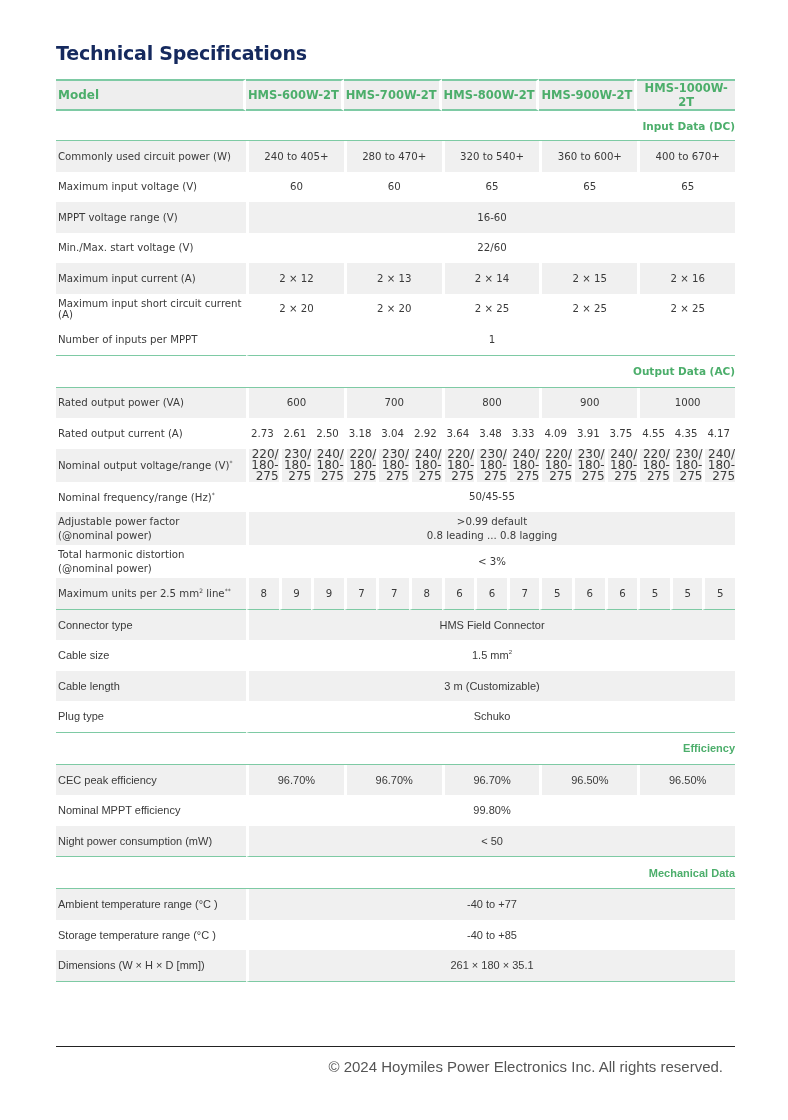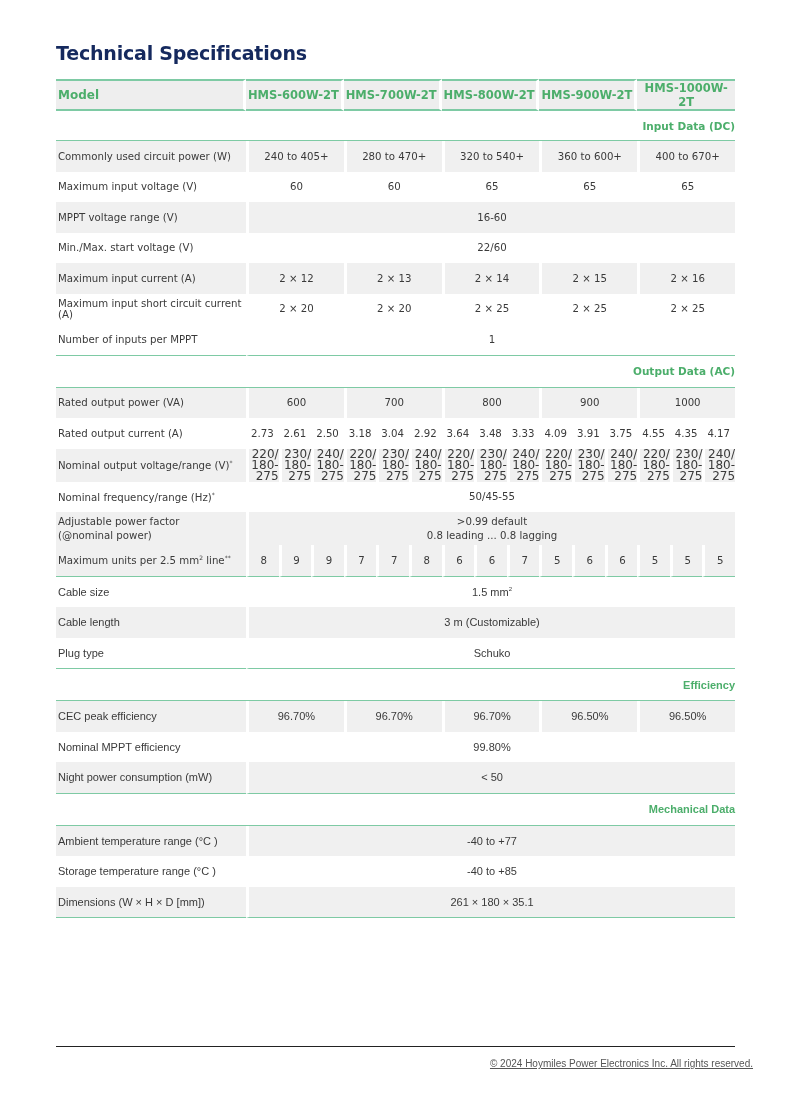--- a/index.html
+++ b/index.html
@@ -15,21 +15,21 @@
   .sec td { height:31px; color:#4cae6b; font-weight:bold; font-size:10.5px; text-align:right; padding-left:2px; border-bottom:1.5px solid #7ecaa4; background:#fff; }
   .sec.first td { height:29px; }
   tr.row td { height:30.5px; }
   tr.row.g td { background:#f0f0f0; }
   tr.row td.cell { border-left:3px solid #fff; }
   tr.row.last td { border-bottom:1.5px solid #7ecaa4; }
   tr.tall td { height:33px; line-height:14px; }
   .small { font-size:12px; line-height:11px;text-align:right; }
   .sup { font-size:6px; vertical-align:super; }
   .footer-rule { position:absolute; left:56px; top:1046px; width:679px; height:1px; background:#222; }
-  .footer { position:absolute; right:35px; top:1058px; font-size:10px; color:#555; font-family:"Liberation Sans", sans-serif;text-decoration:underline; }
+  .footer { position:absolute; right:65px; top:1058px; font-size:15px; color:#555; font-family:"Liberation Sans", sans-serif; }
   .cond td { font-family:"Liberation Sans", sans-serif; font-size:11px; }
 </style>
 </head>
 <body>
 
 <div class="page">
   <h1 class="title">Technical Specifications</h1>
   <table>
     <colgroup>
       <col style="width:190px">
@@ -142,39 +142,47 @@
       <td class="cell small"><span>240/</span><br><span>180-275</span></td>
     </tr>
     <tr class="row">
       <td class="lbl"><span>Nominal frequency/range (Hz)</span><span class="sup">*</span></td>
       <td class="cell" colspan="15">50/45-55</td>
     </tr>
     <tr class="row g tall">
       <td class="lbl"><span>Adjustable power factor</span><br><span>(@nominal power)</span></td>
       <td class="cell" colspan="15"><span>&gt;0.99 default</span><br><span>0.8 leading ... 0.8 lagging</span></td>
     </tr>
+    <tr class="row tall">
+      <td class="lbl"><span>Total harmonic distortion</span><br><span>(@nominal power)</span></td>
+      <td class="cell" colspan="15">&lt; 3%</td>
+    </tr>
     <tr class="row g last">
       <td class="lbl"><span>Maximum units per 2.5 mm</span><span class="sup">2</span><span> line</span><span class="sup">**</span></td>
       <td class="cell">8</td>
       <td class="cell">9</td>
       <td class="cell">9</td>
       <td class="cell">7</td>
       <td class="cell">7</td>
       <td class="cell">8</td>
       <td class="cell">6</td>
       <td class="cell">6</td>
       <td class="cell">7</td>
       <td class="cell">5</td>
       <td class="cell">6</td>
       <td class="cell">6</td>
       <td class="cell">5</td>
       <td class="cell">5</td>
       <td class="cell">5</td>
     </tr>
 
+    <tr class="row g cond">
+      <td class="lbl">Connector type</td>
+      <td class="cell" colspan="15">HMS Field Connector</td>
+    </tr>
     <tr class="row cond">
       <td class="lbl">Cable size</td>
       <td class="cell" colspan="15"><span>1.5 mm</span><span class="sup">2</span></td>
     </tr>
     <tr class="row g cond">
       <td class="lbl">Cable length</td>
       <td class="cell" colspan="15">3 m (Customizable)</td>
     </tr>
     <tr class="row last cond">
       <td class="lbl">Plug type</td>

